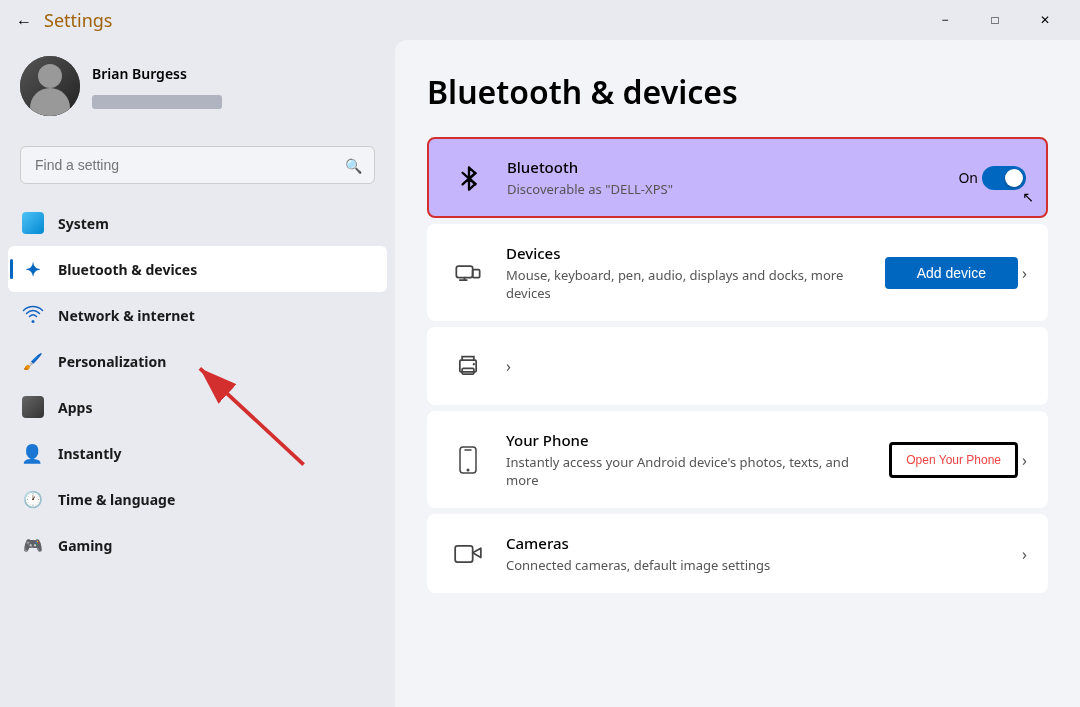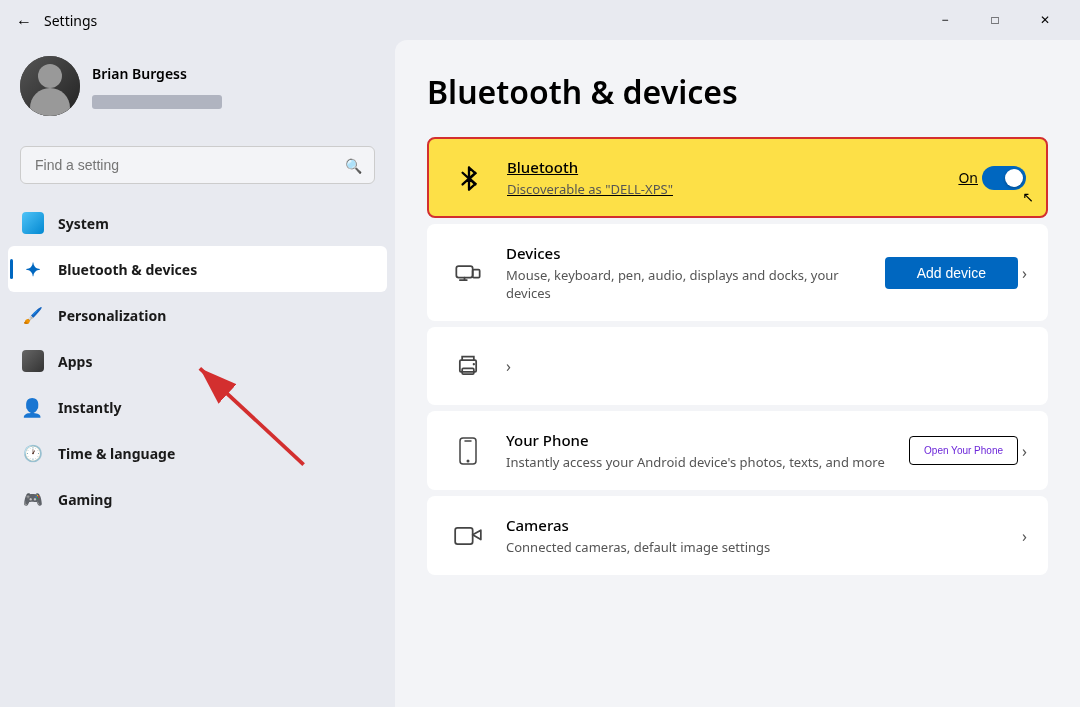--- a/index.html
+++ b/index.html
@@ -24,22 +24,22 @@
       height: 40px;
     }
 
     .titlebar-left {
       display: flex;
       align-items: center;
       gap: 8px;
     }
 
     .titlebar-title {
-      font-size: 14px;
-      color: #000000;
+      font-size: 18px;
+      color: #a16207;
     }
 
     .titlebar-controls {
       display: flex;
       gap: 4px;
     }
 
     .titlebar-btn {
       width: 46px;
       height: 32px;
@@ -298,22 +298,21 @@
       display: flex;
       align-items: center;
       padding: 18px 20px;
       gap: 18px;
       cursor: pointer;
       border: 1px solid transparent;
     }
 
     .card.highlighted {
       border: 2px solid #d32f2f;
-      background: #fde047;
-      text-decoration: underline;
+      background: #c4b5fd;
     }
 
     .card-icon {
       width: 40px;
       height: 40px;
       display: flex;
       align-items: center;
       justify-content: center;
       flex-shrink: 0;
       font-size: 22px;
@@ -395,25 +394,25 @@
 
     
     .chevron {
       font-size: 16px;
       color: #555;
     }
 
     
     .open-phone-btn {
       background: #fff;
-      color: #6d28d9;
-      border: 1px solid #000000;
+      color: #ef4444;
+      border: 3px solid #000000;
       border-radius: 4px;
       padding: 8px 14px;
-      font-size: 10px;
+      font-size: 12px;
       cursor: pointer;
       white-space: nowrap;
     }
 
     .sidebar-wrapper {
       position: relative;
     }
 
     
     .arrow-overlay {
@@ -475,20 +474,31 @@
         <span class="nav-icon">
           <div class="icon-system"></div>
         </span>
         <span>System</span>
       </li>
       <li class="nav-item active">
         <span class="nav-icon icon-bluetooth">✦</span>
         <span>Bluetooth &amp; devices</span>
       </li>
       <li class="nav-item">
+        <span class="nav-icon icon-network">
+          <svg width="22" height="22" viewBox="0 0 22 22" fill="none">
+            <path d="M11 16a1.5 1.5 0 100 3 1.5 1.5 0 000-3z" fill="#1565c0"></path>
+            <path d="M7.5 12.5C8.7 11.3 9.8 10.7 11 10.7s2.3.6 3.5 1.8" stroke="#1565c0" stroke-width="1.5" fill="none" stroke-linecap="round"></path>
+            <path d="M4.5 9.5C6.5 7.5 8.6 6.5 11 6.5s4.5 1 6.5 3" stroke="#1565c0" stroke-width="1.5" fill="none" stroke-linecap="round"></path>
+            <path d="M1.5 6.5C4.2 3.8 7.4 2.5 11 2.5s6.8 1.3 9.5 4" stroke="#1565c0" stroke-width="1.5" fill="none" stroke-linecap="round"></path>
+          </svg>
+        </span>
+        <span>Network &amp; internet</span>
+      </li>
+      <li class="nav-item">
         <span class="nav-icon icon-personalization">🖌️</span>
         <span>Personalization</span>
       </li>
       <li class="nav-item">
         <span class="nav-icon">
           <div class="icon-apps"></div>
         </span>
         <span>Apps</span>
       </li>
       <li class="nav-item">
@@ -530,21 +540,21 @@
     <div class="card">
       <div class="card-icon">
         <svg width="28" height="28" viewBox="0 0 24 24" fill="none">
           <rect x="2" y="6" width="14" height="10" rx="2" stroke="#444" stroke-width="1.5"></rect>
           <rect x="16" y="9" width="6" height="7" rx="1" stroke="#444" stroke-width="1.5"></rect>
           <path d="M5 18h6M9 16v2" stroke="#444" stroke-width="1.5" stroke-linecap="round"></path>
         </svg>
       </div>
       <div class="card-text">
         <div class="card-title">Devices</div>
-        <div class="card-subtitle">Mouse, keyboard, pen, audio, displays and docks, your devices</div>
+        <div class="card-subtitle">Mouse, keyboard, pen, audio, displays and docks, more devices</div>
       </div>
       <div class="card-right">
         <button class="add-device-btn">Add device</button>
         <span class="chevron">›</span>
       </div>
     </div>
 
     <div class="card">
       <div class="card-icon">
         <svg width="28" height="28" viewBox="0 0 24 24" fill="none">

